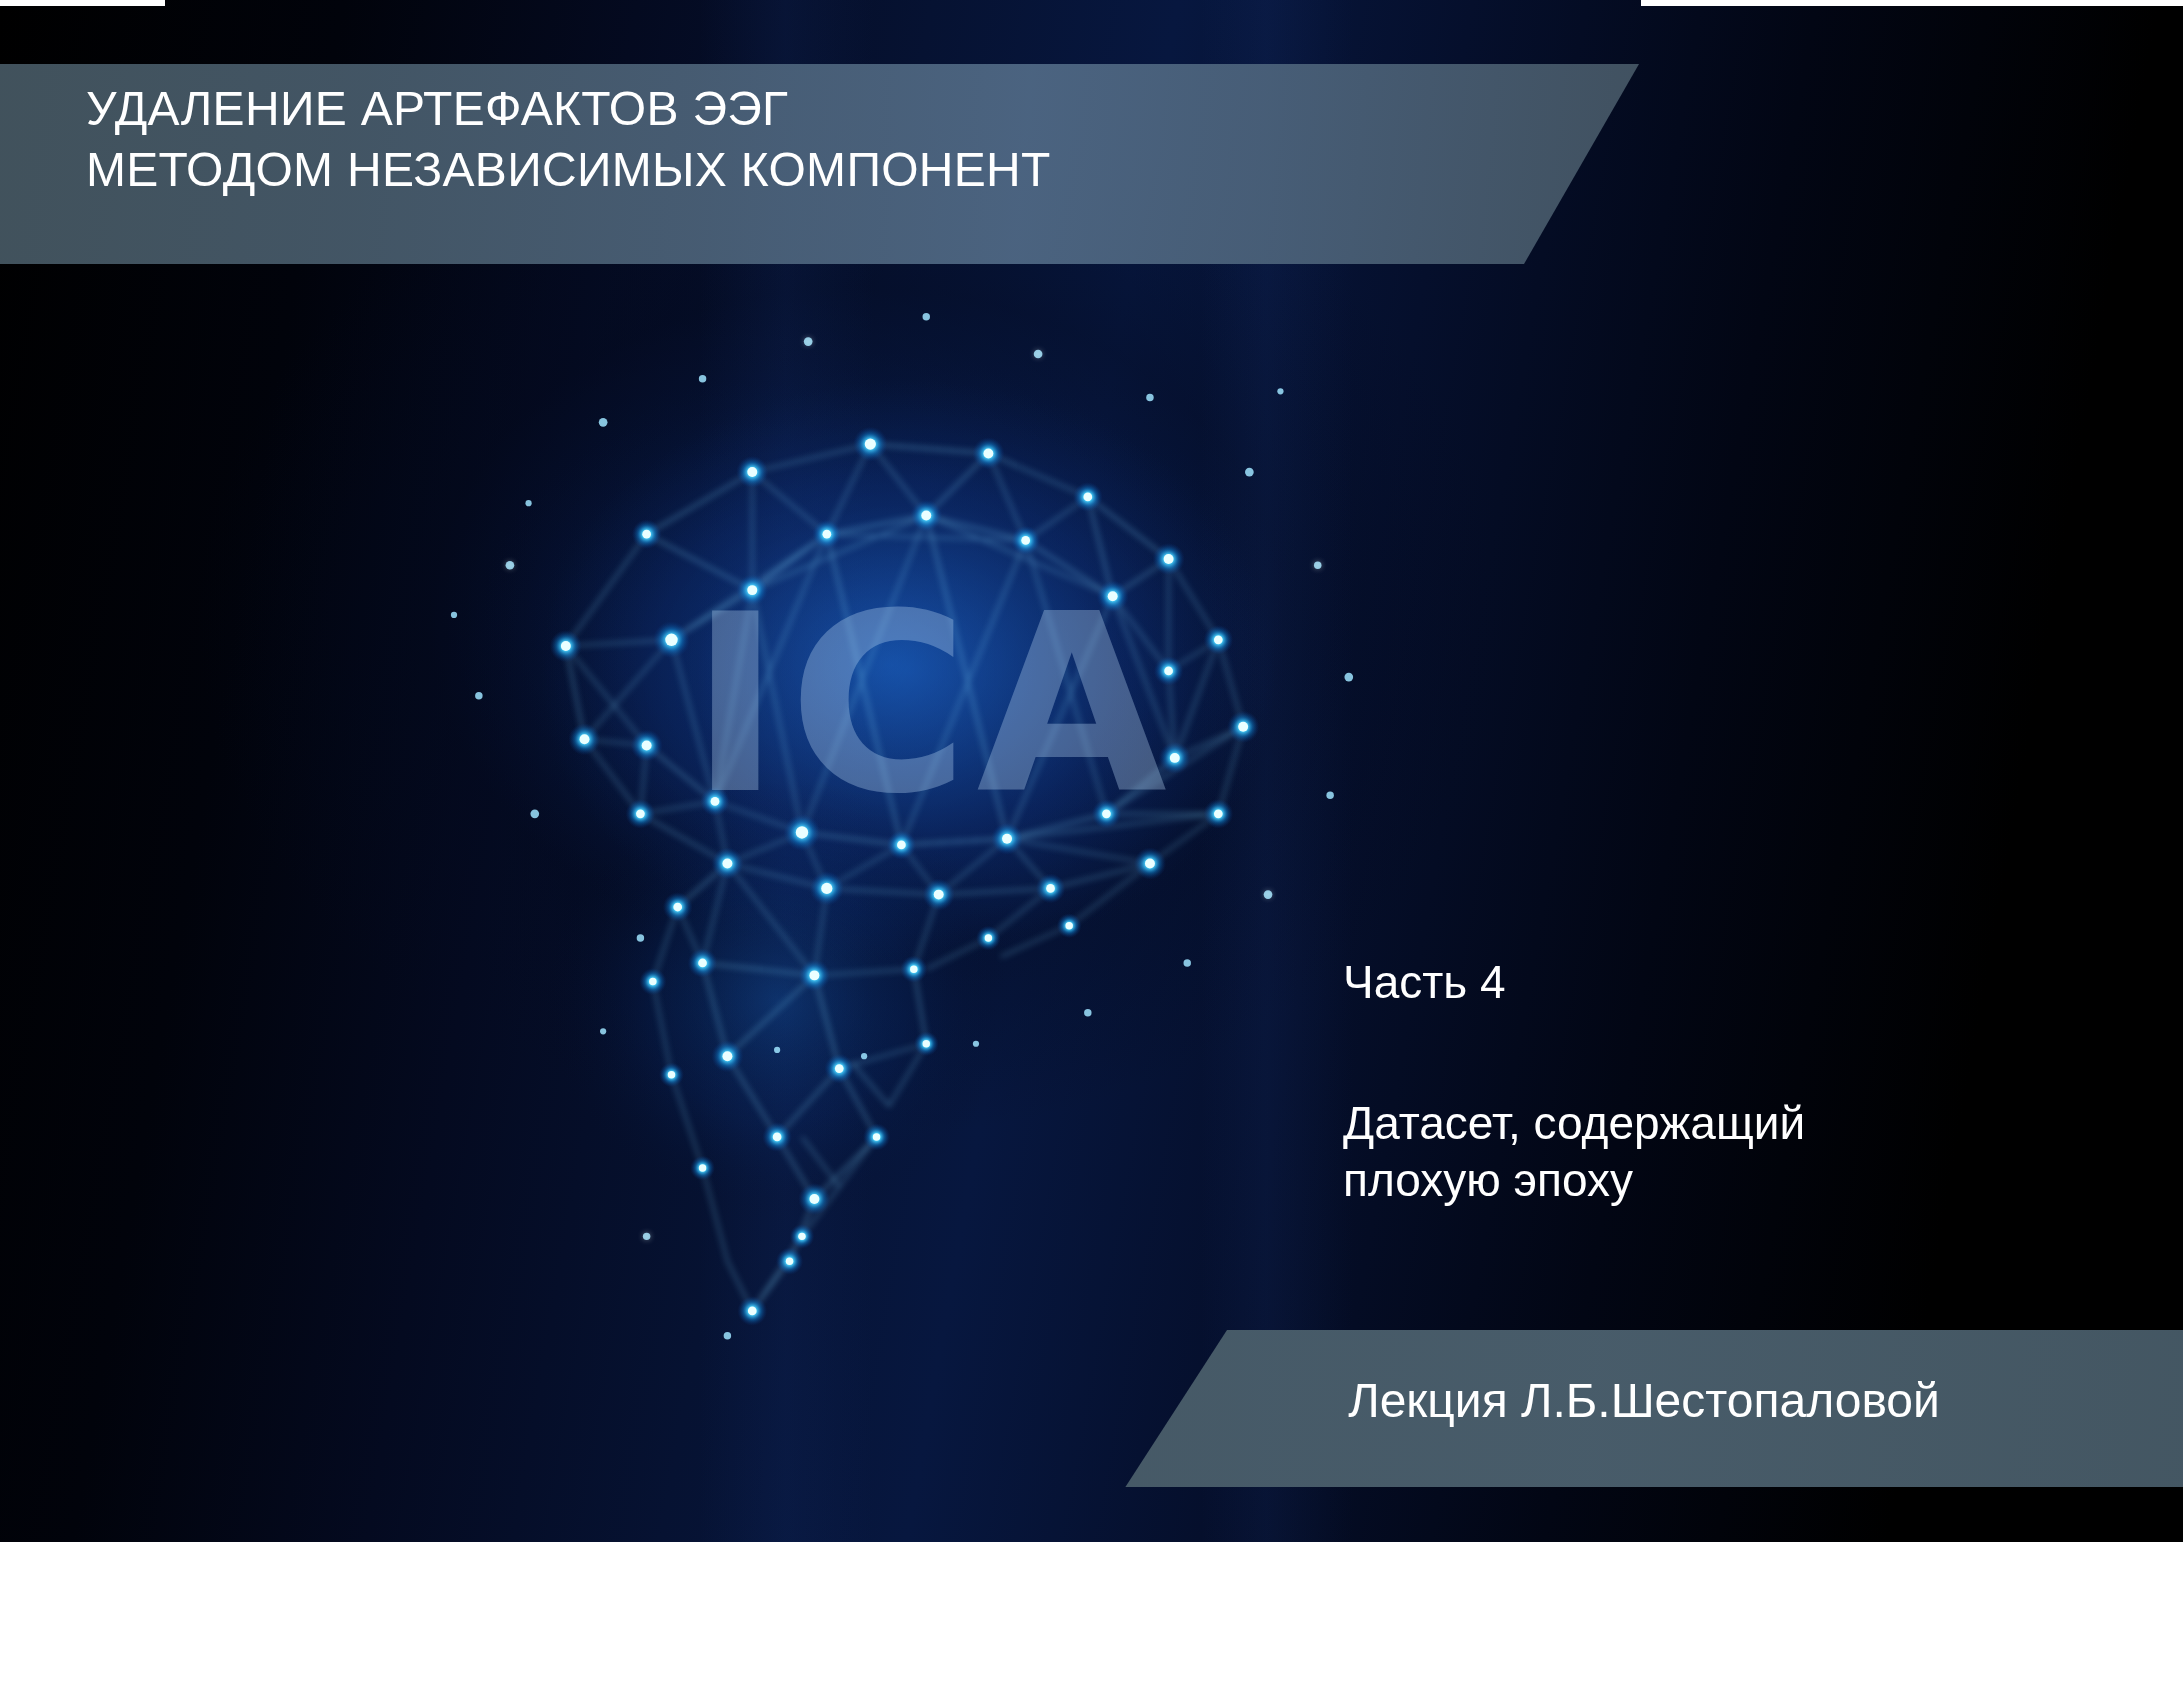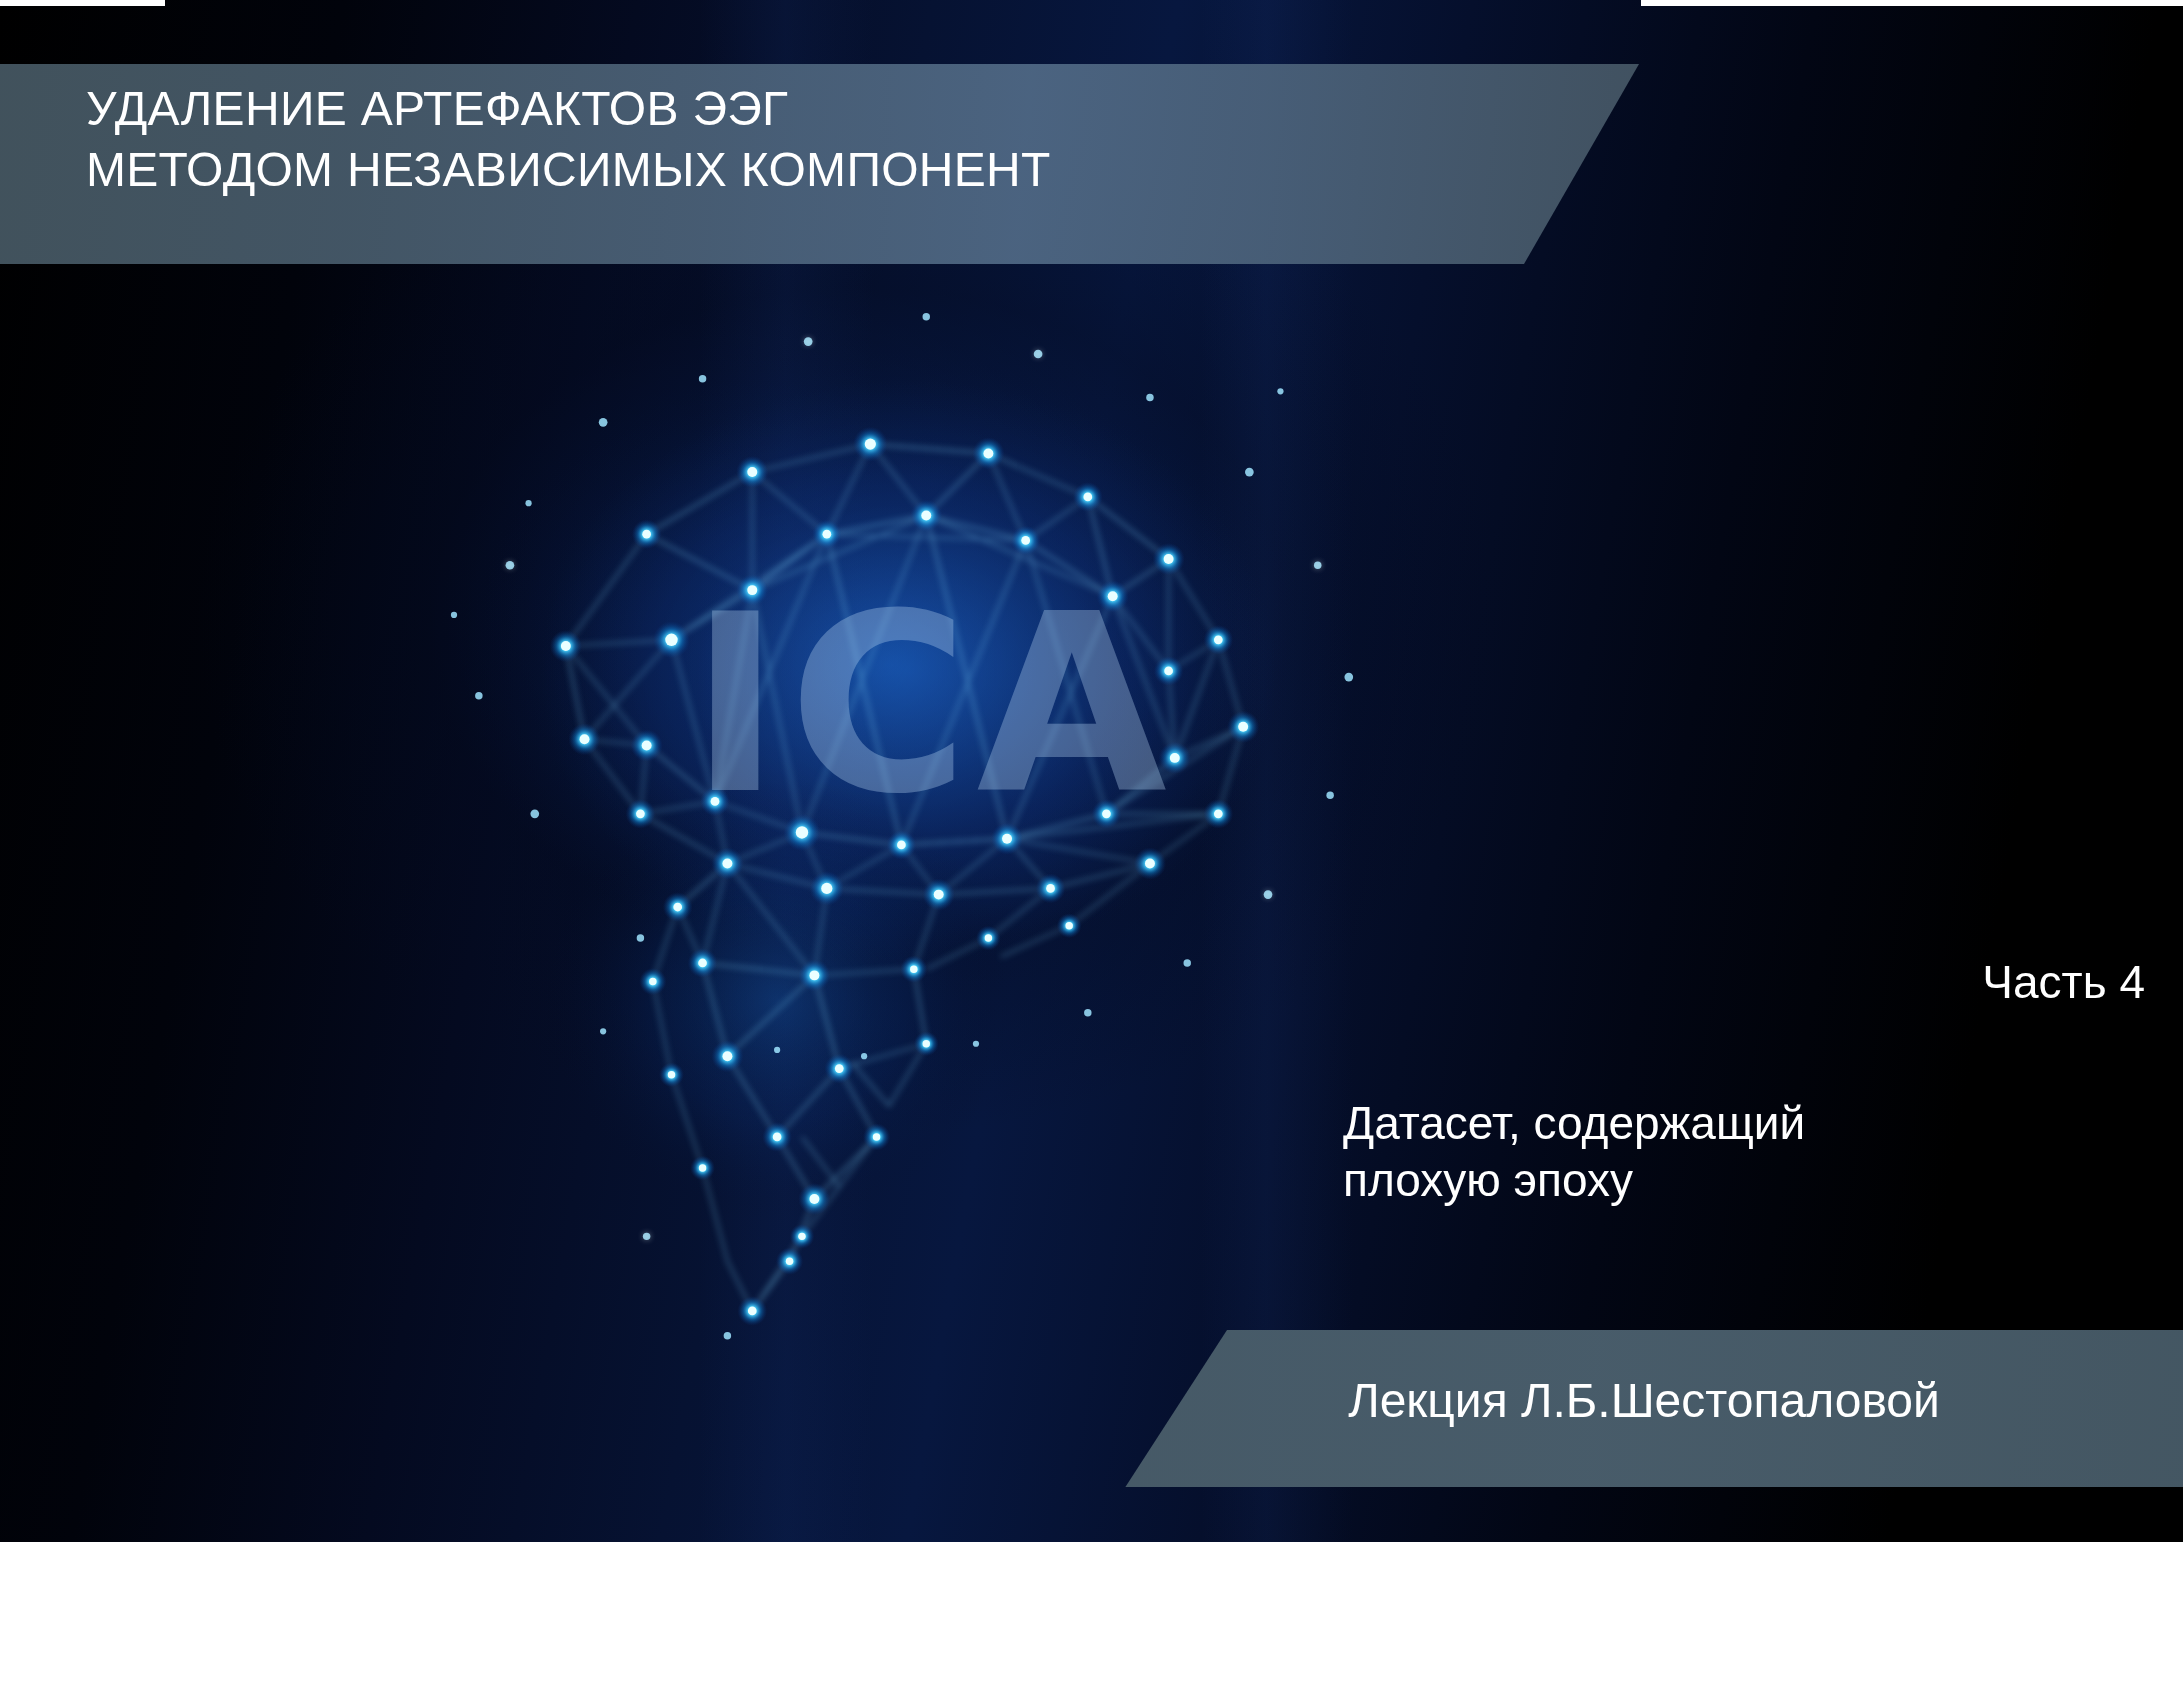--- a/index.html
+++ b/index.html
@@ -118,21 +118,21 @@
     white-space: pre-line;
     margin-left: 16px;
   }
 
   
   #part-label {
     position: absolute;
     left: 1343px;
     top: 956px;
     width: 802px;
-    text-align: right;
+    text-align: left;
     color: #ffffff;
     font-size: 46px;
     font-weight: 400;
     line-height: 52px;
   }
   #subtitle-block {
     position: absolute;
     left: 1343px;
     top: 1095px;
     width: 802px;

